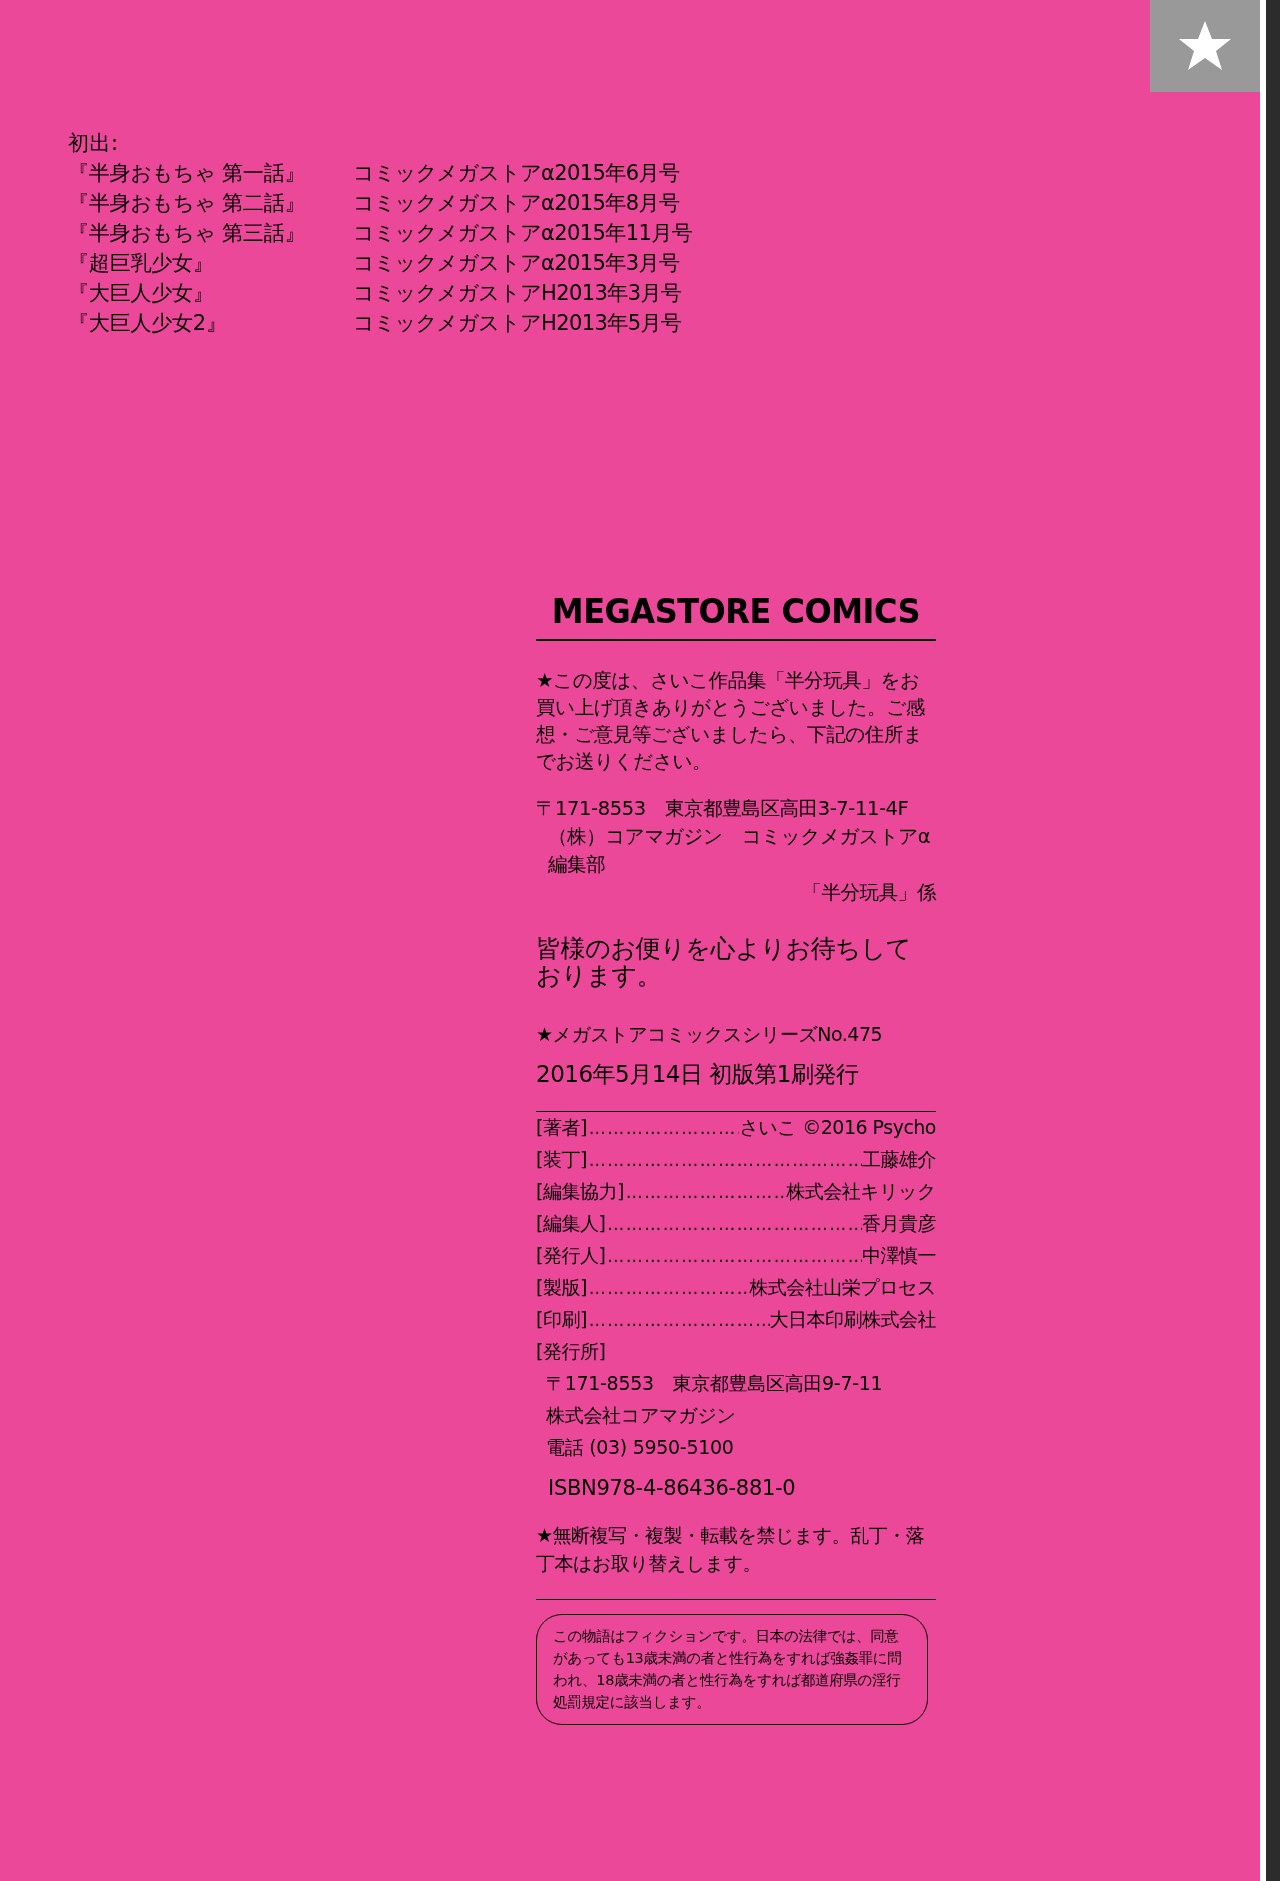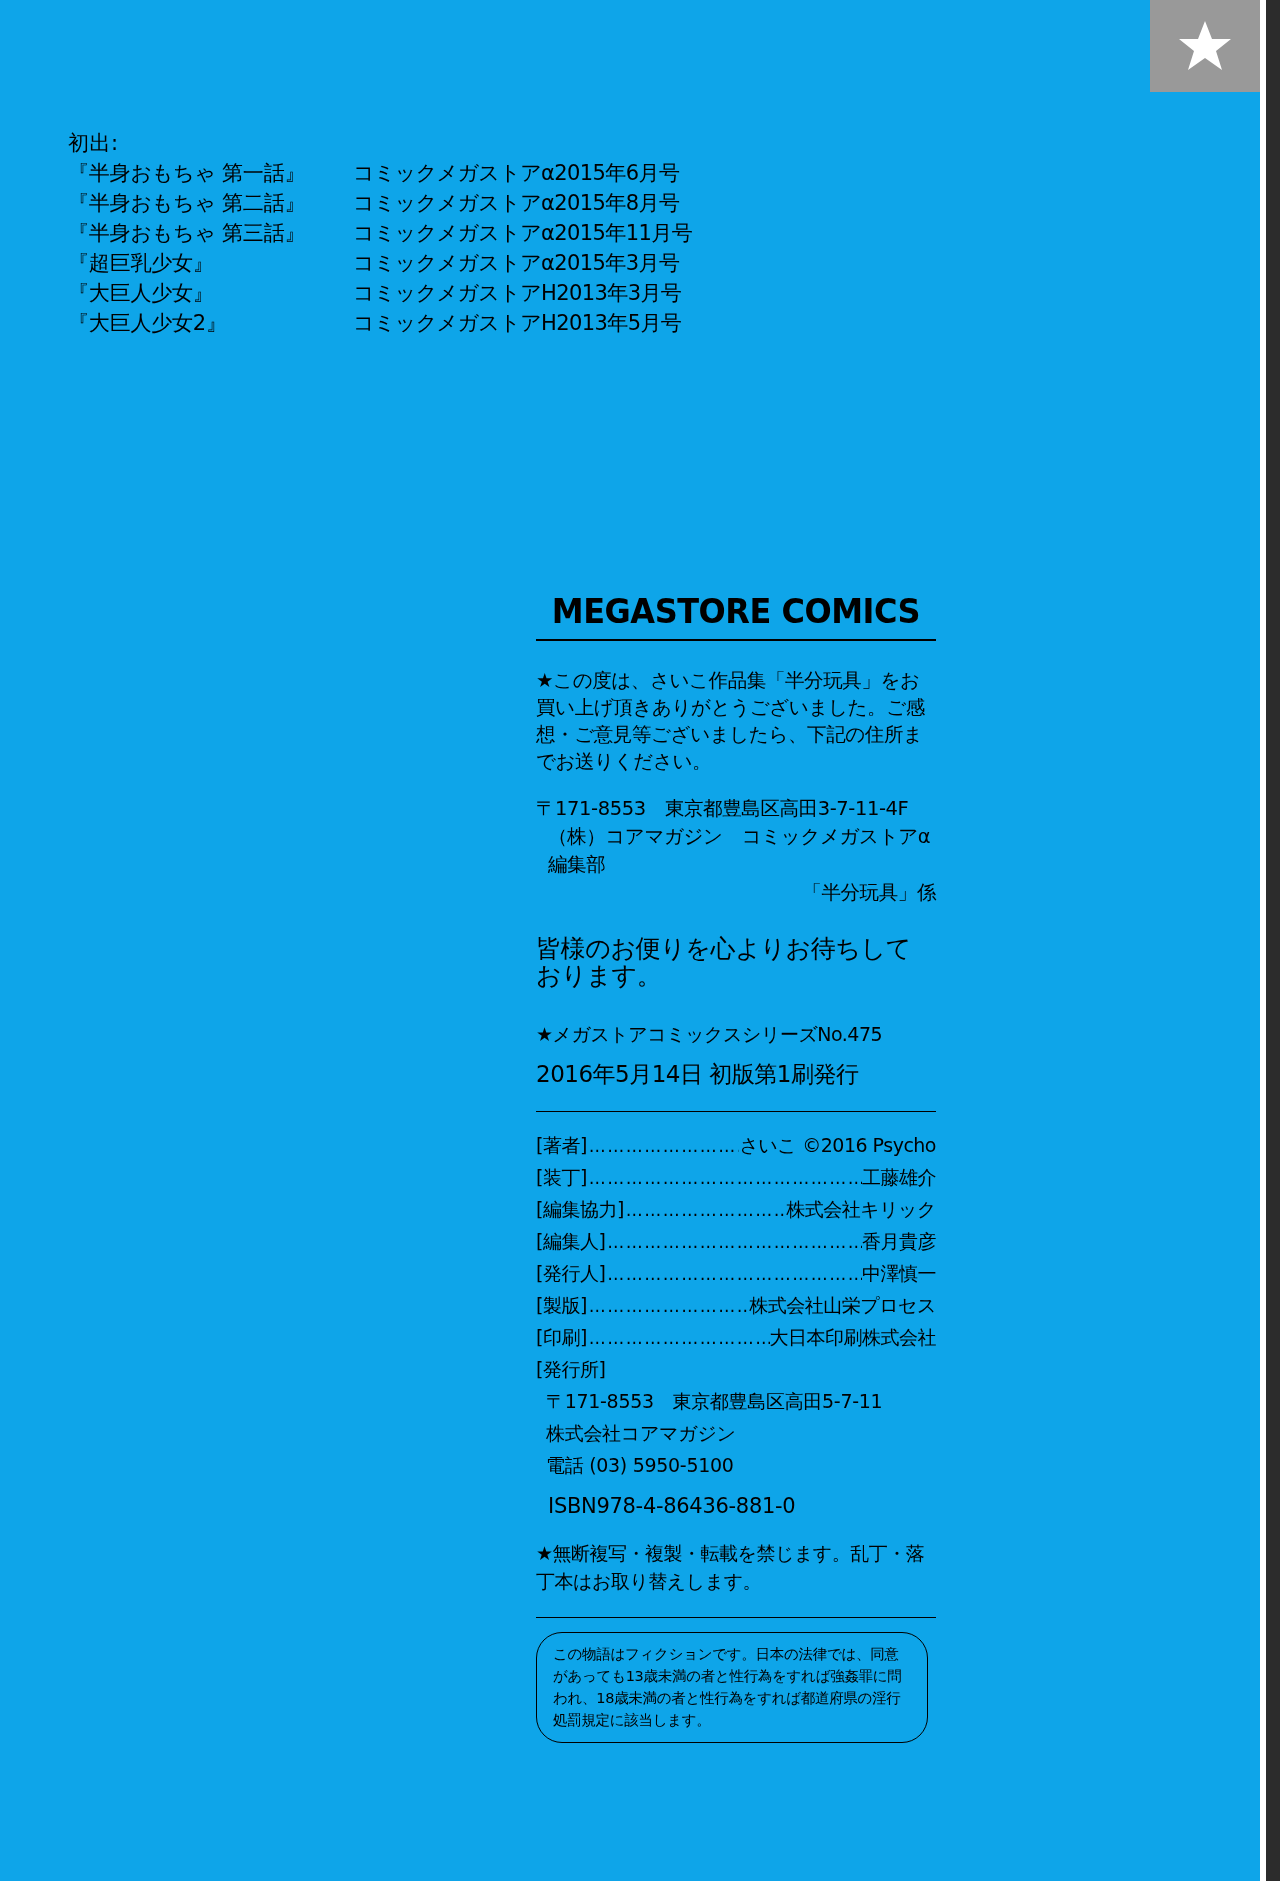--- a/index.html
+++ b/index.html
@@ -11,21 +11,21 @@
     font-family: "DejaVu Sans", "Liberation Sans", sans-serif;
     color: #000000;
     position: relative;
     overflow: hidden;
   }
   .page {
     position: absolute;
     left: 0; top: 0;
     width: 1280px;
     height: 1881px;
-    background: #0ea5e9;
+    background: #ec4899;
   }
   
   .edge-strip {
     position: absolute;
     right: 0; top: 0;
     width: 14px;
     height: 1881px;
     background: #2c2c2c;
   }
   .edge-strip-inner {
@@ -138,21 +138,20 @@
     letter-spacing: -0.5px;
   }
   .rule2 {
     border: 0;
     border-top: 1.5px solid #000;
     margin: 20px 0 0 0;
     width: 400px;
   }
 
   .credits {
-    margin-top: 18px;
   }
   .credit-row {
     display: flex;
     align-items: baseline;
     font-size: 19px;
     line-height: 31px;
     white-space: nowrap;
   }
   .credit-key { letter-spacing: -0.5px; }
   .credit-dots {
@@ -317,21 +316,21 @@
 
       <div class="credit-row">
         <span class="credit-key">[印刷]</span>
         <span class="credit-dots">………………………………………………………………</span>
         <span class="credit-val">大日本印刷株式会社</span>
       </div>
 
       <div class="credit-plain">[発行所]</div>
 
       <div class="pub-lines">
-        <div class="pub-line">〒171-8553　東京都豊島区高田5-7-11</div>
+        <div class="pub-line">〒171-8553　東京都豊島区高田9-7-11</div>
         <div class="pub-line">株式会社コアマガジン</div>
         <div class="pub-line">電話 (03) 5950-5100</div>
       </div>
 
       <div class="isbn">ISBN978-4-86436-881-0</div>
 
       <p class="notice">★無断複写・複製・転載を禁じます。乱丁・落丁本はお取り替えします。</p>
     </div>
 
     <hr class="rule3">

